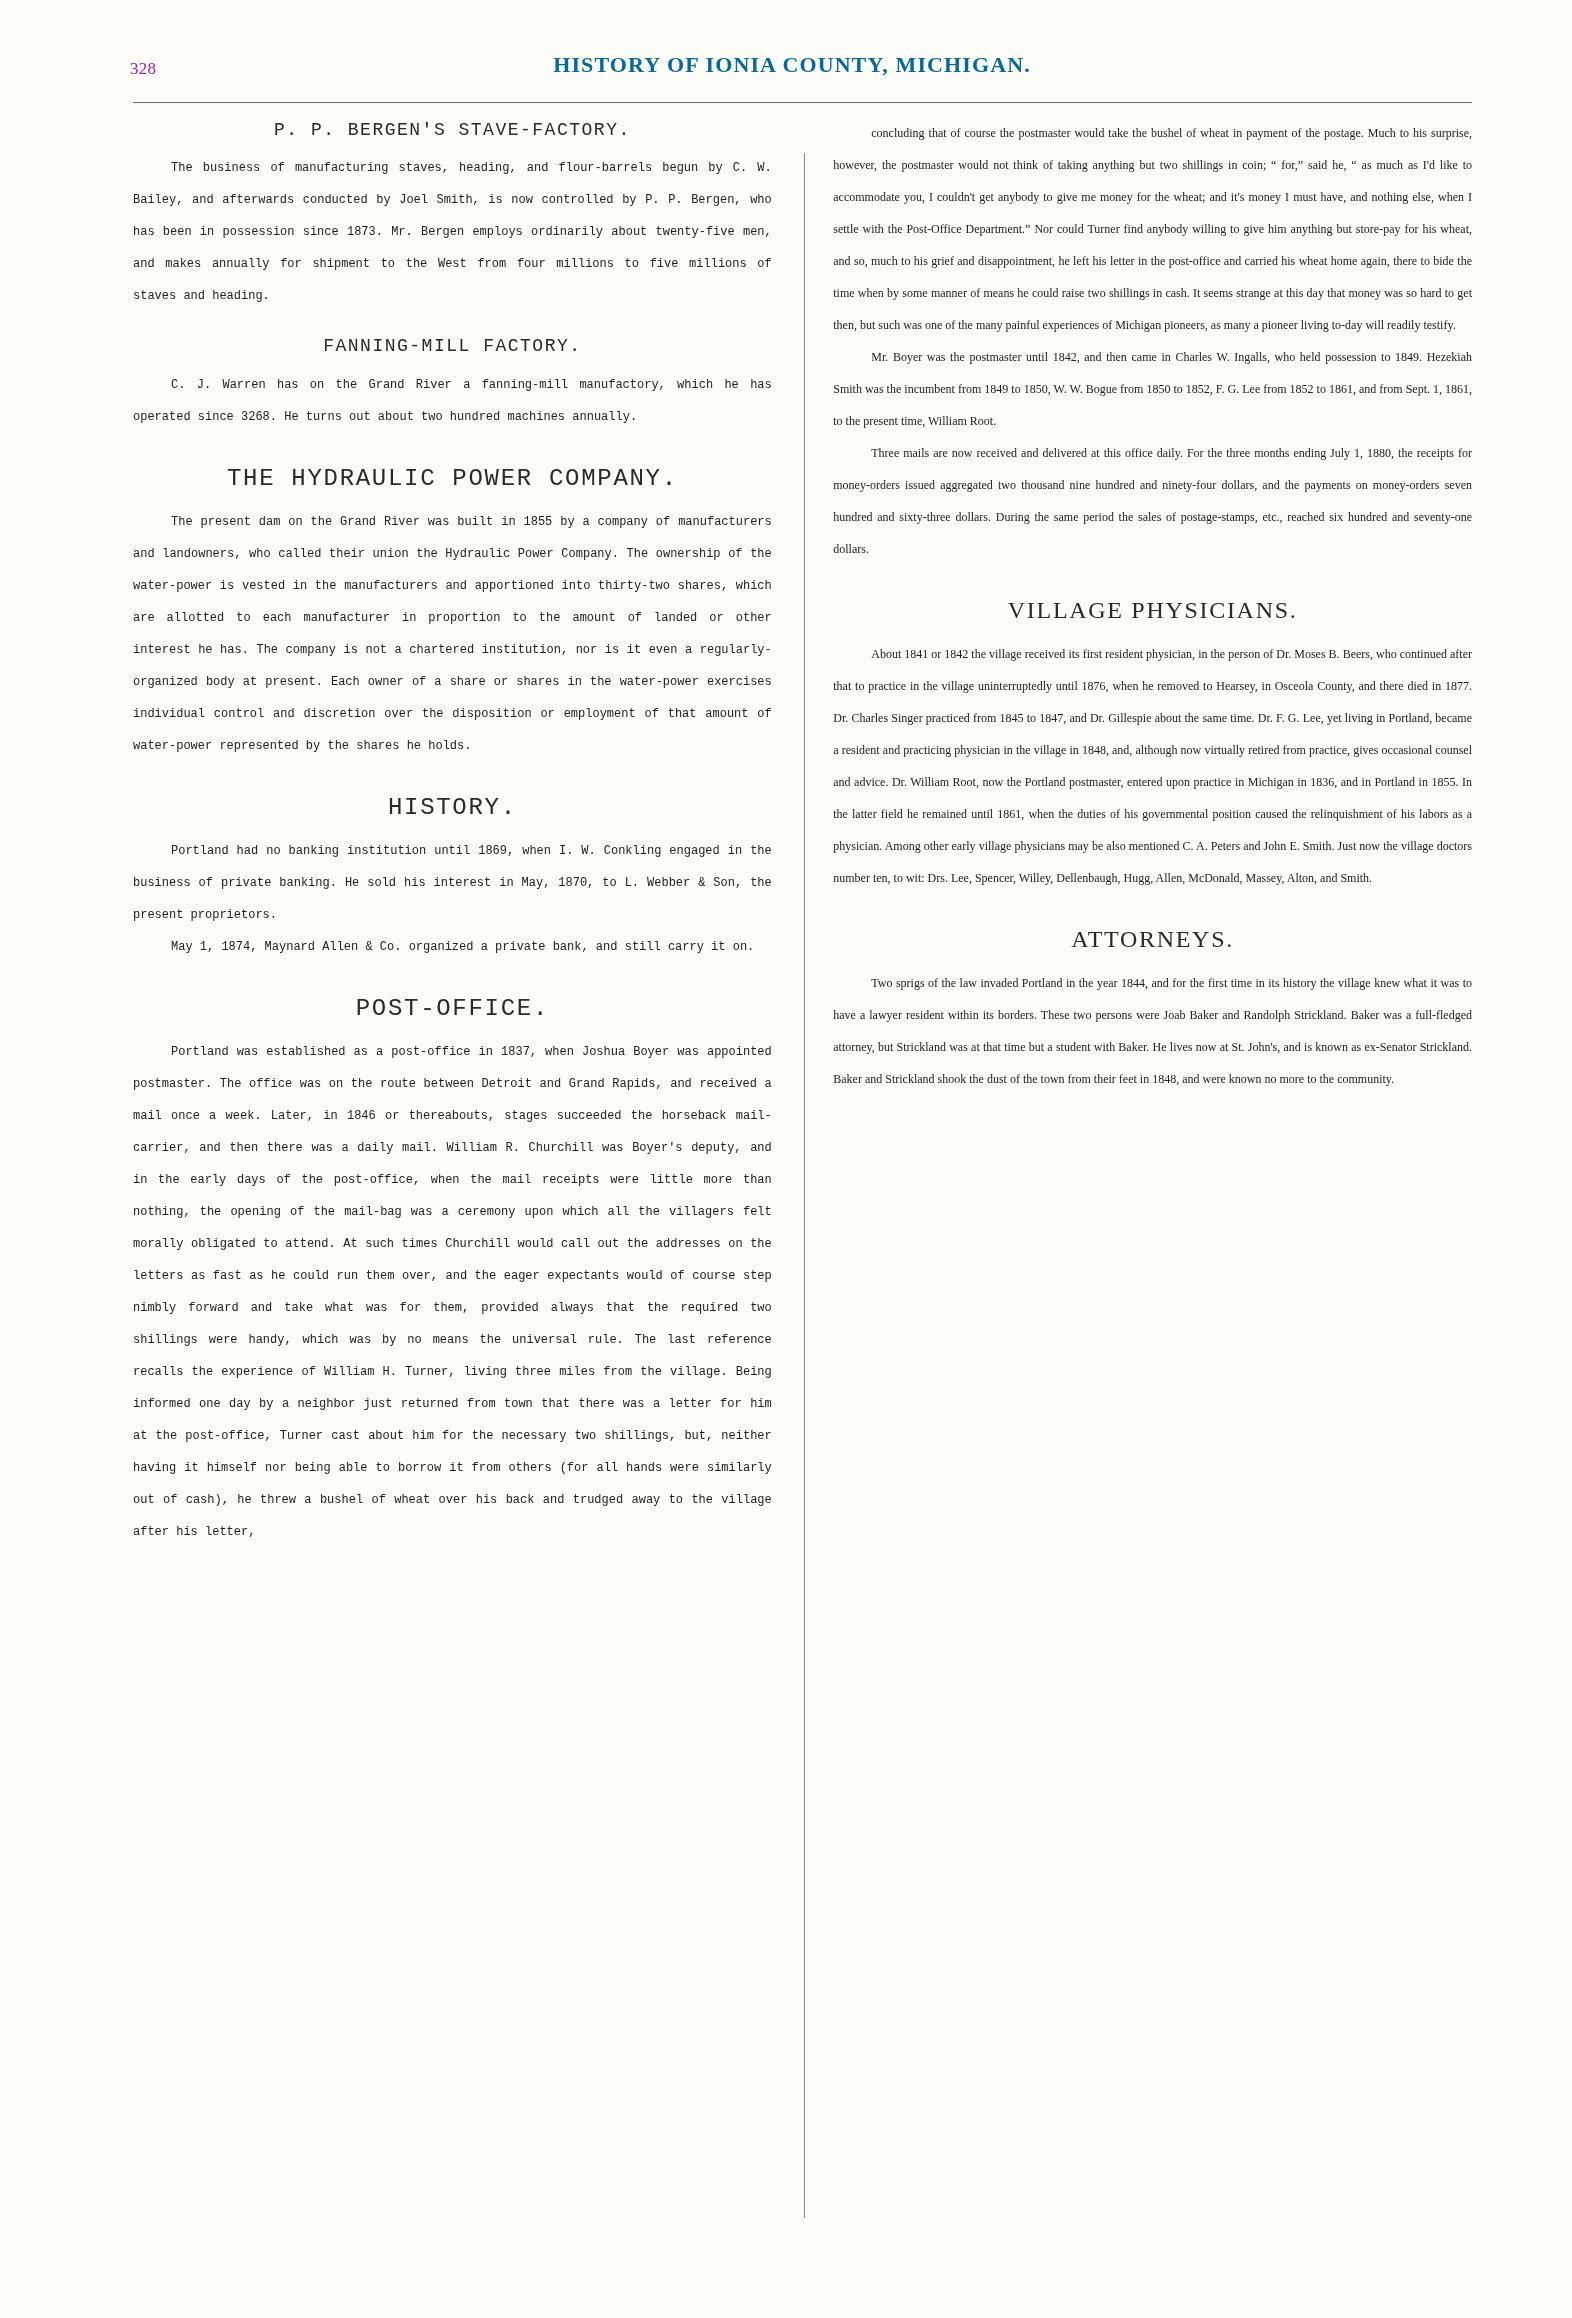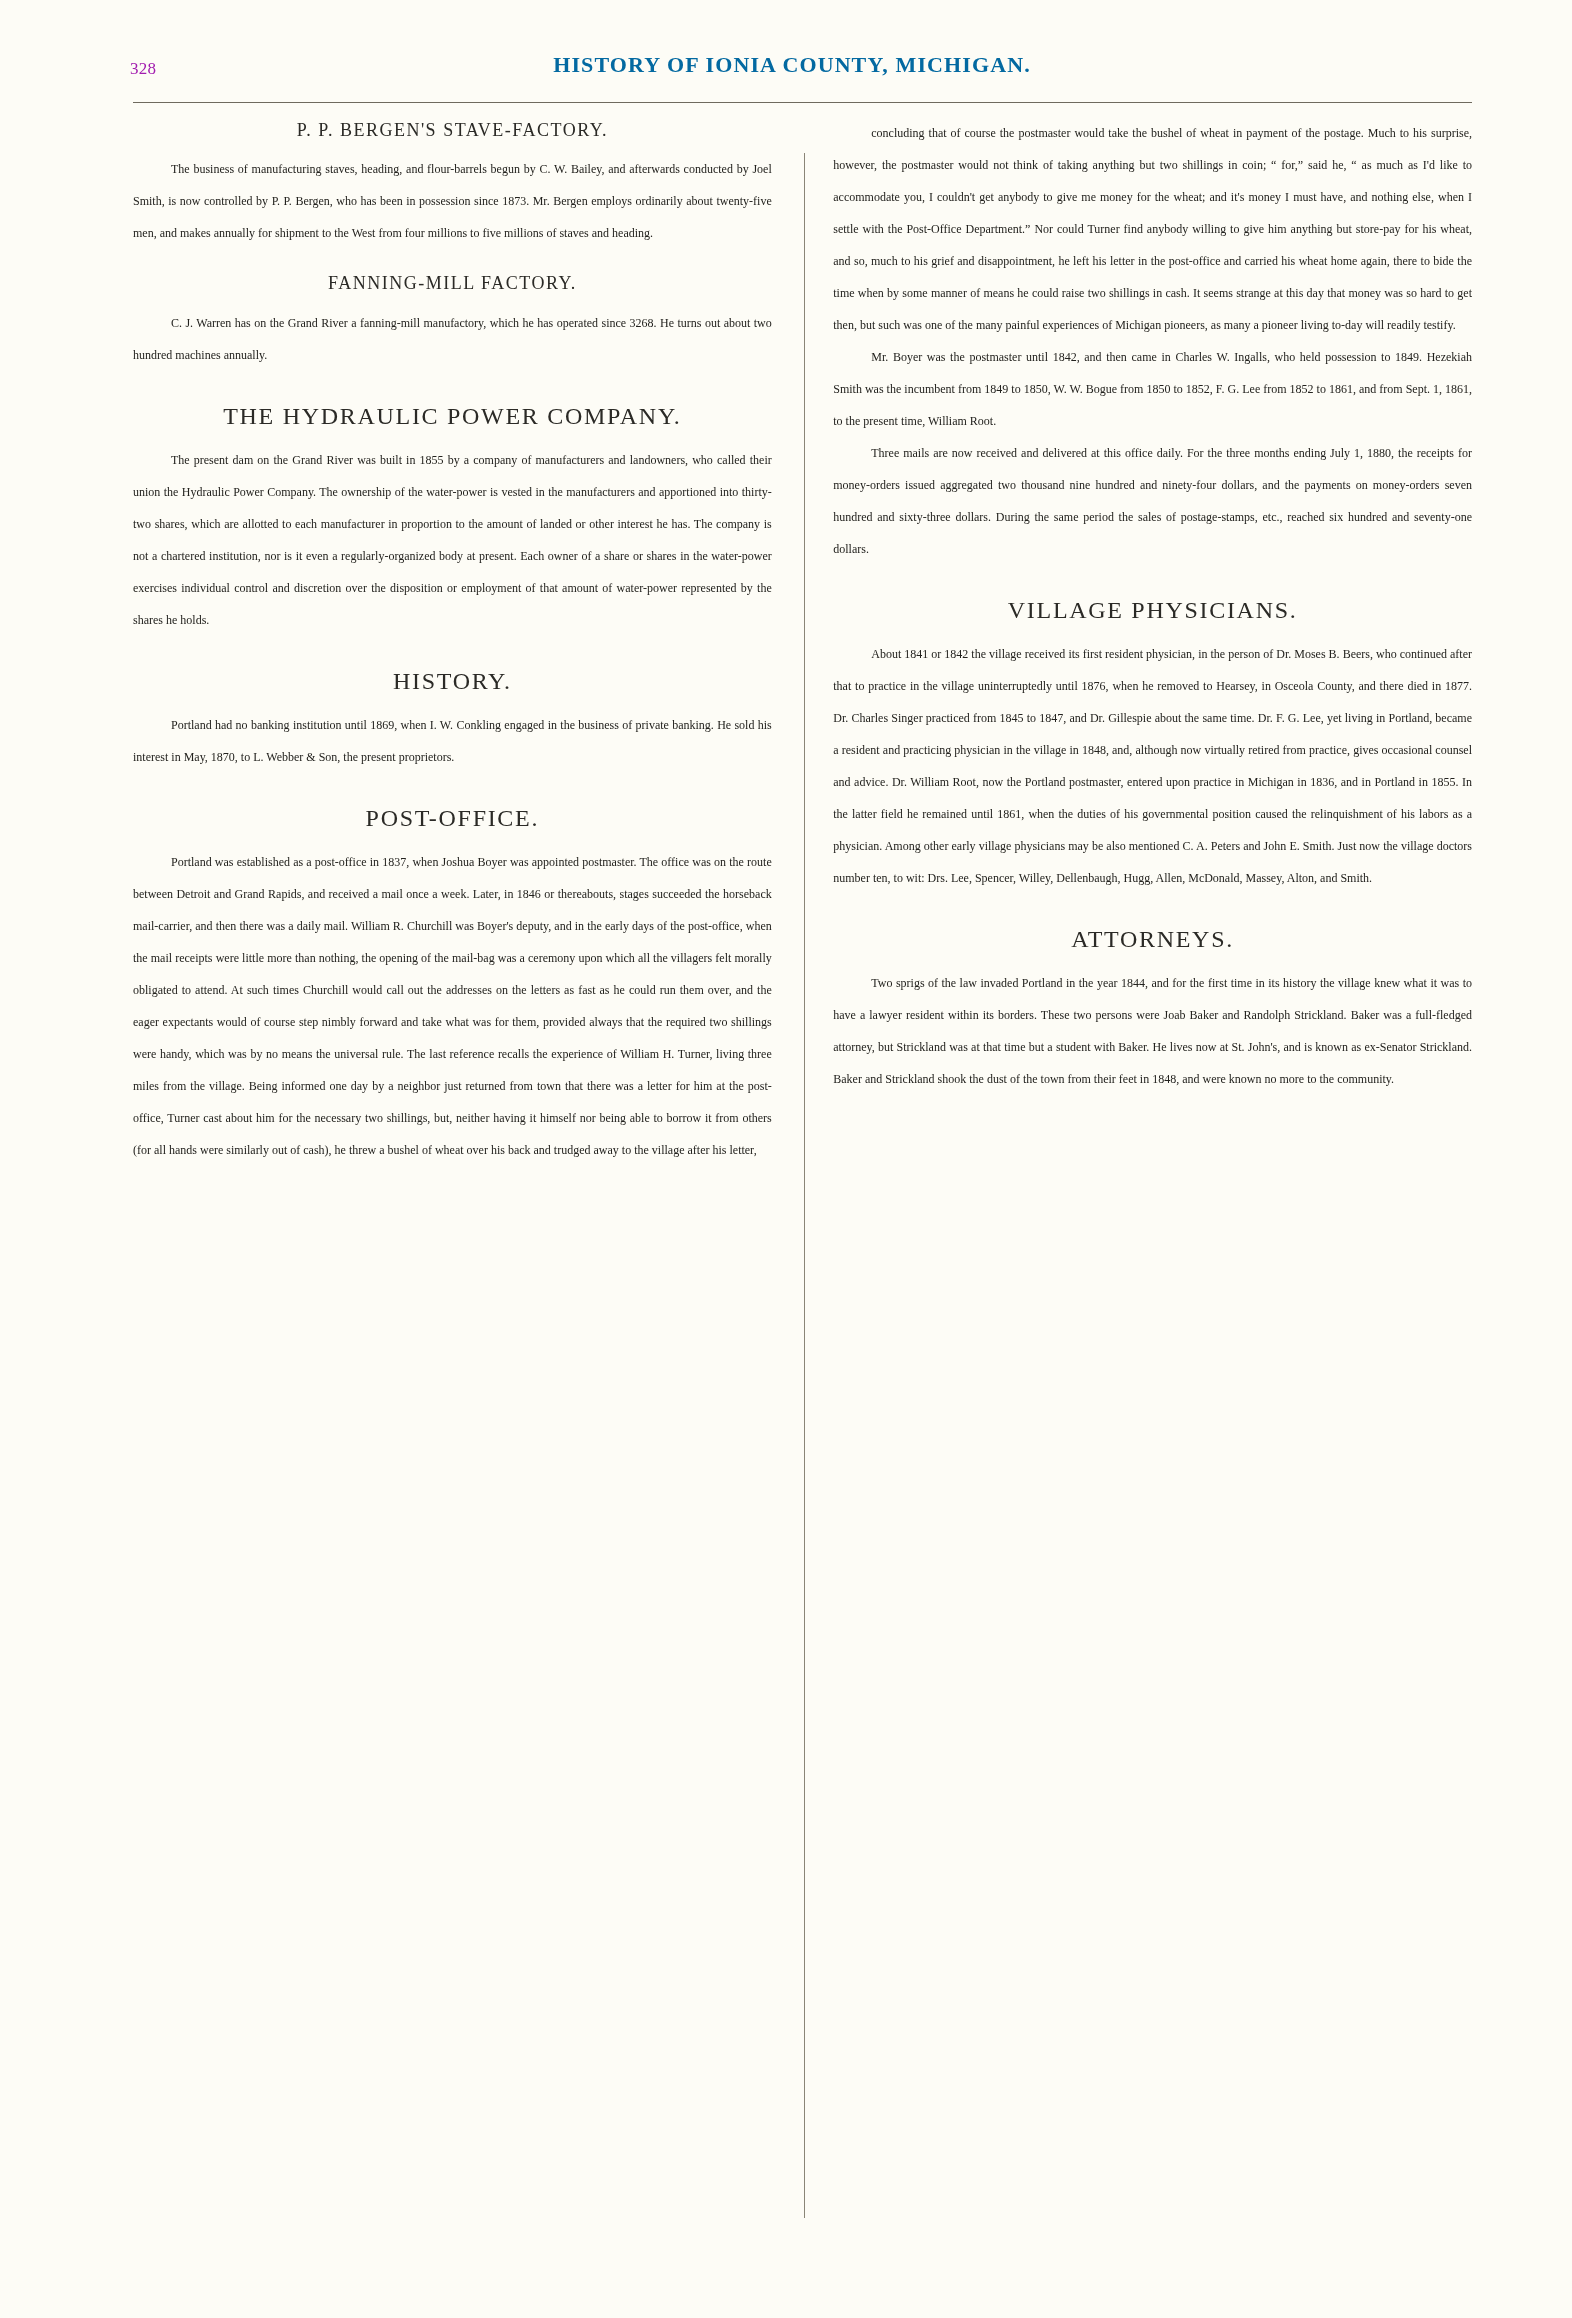--- a/index.html
+++ b/index.html
@@ -65,21 +65,21 @@
     left: 28px;
     right: 7px;
     bottom: 0;
     display: flex;
     gap: 0;
   }
   .col {
     width: 642px;
     position: relative;
   }
-  .col.left { padding-right: 19.5px; }
+  .col.left { padding-right: 19.5px; font-family: Liberation Mono, monospace; }
   .col.right { padding-left: 42px; }
   .divider {
     position: absolute;
     left: 671px;
     top: 36px;
     width: 0;
     height: 2065px;
     border-left: 1px solid #8a8577;
   }
   h2.sec {
@@ -130,20 +130,21 @@
         <p>The business of manufacturing staves, heading, and flour-barrels begun by C. W. Bailey, and afterwards conducted by Joel Smith, is now controlled by P. P. Bergen, who has been in possession since 1873. Mr. Bergen employs ordinarily about twenty-five men, and makes annually for shipment to the West from four millions to five millions of staves and heading.</p>
 
         <h2 class="sec">FANNING-MILL FACTORY.</h2>
         <p>C. J. Warren has on the Grand River a fanning-mill manufactory, which he has operated since 3268. He turns out about two hundred machines annually.</p>
 
         <h2 class="sec big">THE HYDRAULIC POWER COMPANY.</h2>
         <p>The present dam on the Grand River was built in 1855 by a company of manufacturers and landowners, who called their union the Hydraulic Power Company. The ownership of the water-power is vested in the manufacturers and apportioned into thirty-two shares, which are allotted to each manufacturer in proportion to the amount of landed or other interest he has. The company is not a chartered institution, nor is it even a regularly-organized body at present. Each owner of a share or shares in the water-power exercises individual control and discretion over the disposition or employment of that amount of water-power represented by the shares he holds.</p>
 
         <h2 class="sec big">HISTORY.</h2>
         <p>Portland had no banking institution until 1869, when I. W. Conkling engaged in the business of private banking. He sold his interest in May, 1870, to L. Webber &amp; Son, the present proprietors.</p>
+        <p>May 1, 1874, Maynard Allen &amp; Co. organized a private bank, and still carry it on.</p>
 
         <h2 class="sec big">POST-OFFICE.</h2>
         <p>Portland was established as a post-office in 1837, when Joshua Boyer was appointed postmaster. The office was on the route between Detroit and Grand Rapids, and received a mail once a week. Later, in 1846 or thereabouts, stages succeeded the horseback mail-carrier, and then there was a daily mail. William R. Churchill was Boyer's deputy, and in the early days of the post-office, when the mail receipts were little more than nothing, the opening of the mail-bag was a ceremony upon which all the villagers felt morally obligated to attend. At such times Churchill would call out the addresses on the letters as fast as he could run them over, and the eager expectants would of course step nimbly forward and take what was for them, provided always that the required two shillings were handy, which was by no means the universal rule. The last reference recalls the experience of William H. Turner, living three miles from the village. Being informed one day by a neighbor just returned from town that there was a letter for him at the post-office, Turner cast about him for the necessary two shillings, but, neither having it himself nor being able to borrow it from others (for all hands were similarly out of cash), he threw a bushel of wheat over his back and trudged away to the village after his letter,</p>
 
       </div>
 
       <div class="col right">
 
         <p>concluding that of course the postmaster would take the bushel of wheat in payment of the postage. Much to his surprise, however, the postmaster would not think of taking anything but two shillings in coin; “ for,” said he, “ as much as I'd like to accommodate you, I couldn't get anybody to give me money for the wheat; and it's money I must have, and nothing else, when I settle with the Post-Office Department.” Nor could Turner find anybody willing to give him anything but store-pay for his wheat, and so, much to his grief and disappointment, he left his letter in the post-office and carried his wheat home again, there to bide the time when by some manner of means he could raise two shillings in cash. It seems strange at this day that money was so hard to get then, but such was one of the many painful experiences of Michigan pioneers, as many a pioneer living to-day will readily testify.</p>
         <p>Mr. Boyer was the postmaster until 1842, and then came in Charles W. Ingalls, who held possession to 1849. Hezekiah Smith was the incumbent from 1849 to 1850, W. W. Bogue from 1850 to 1852, F. G. Lee from 1852 to 1861, and from Sept. 1, 1861, to the present time, William Root.</p>

